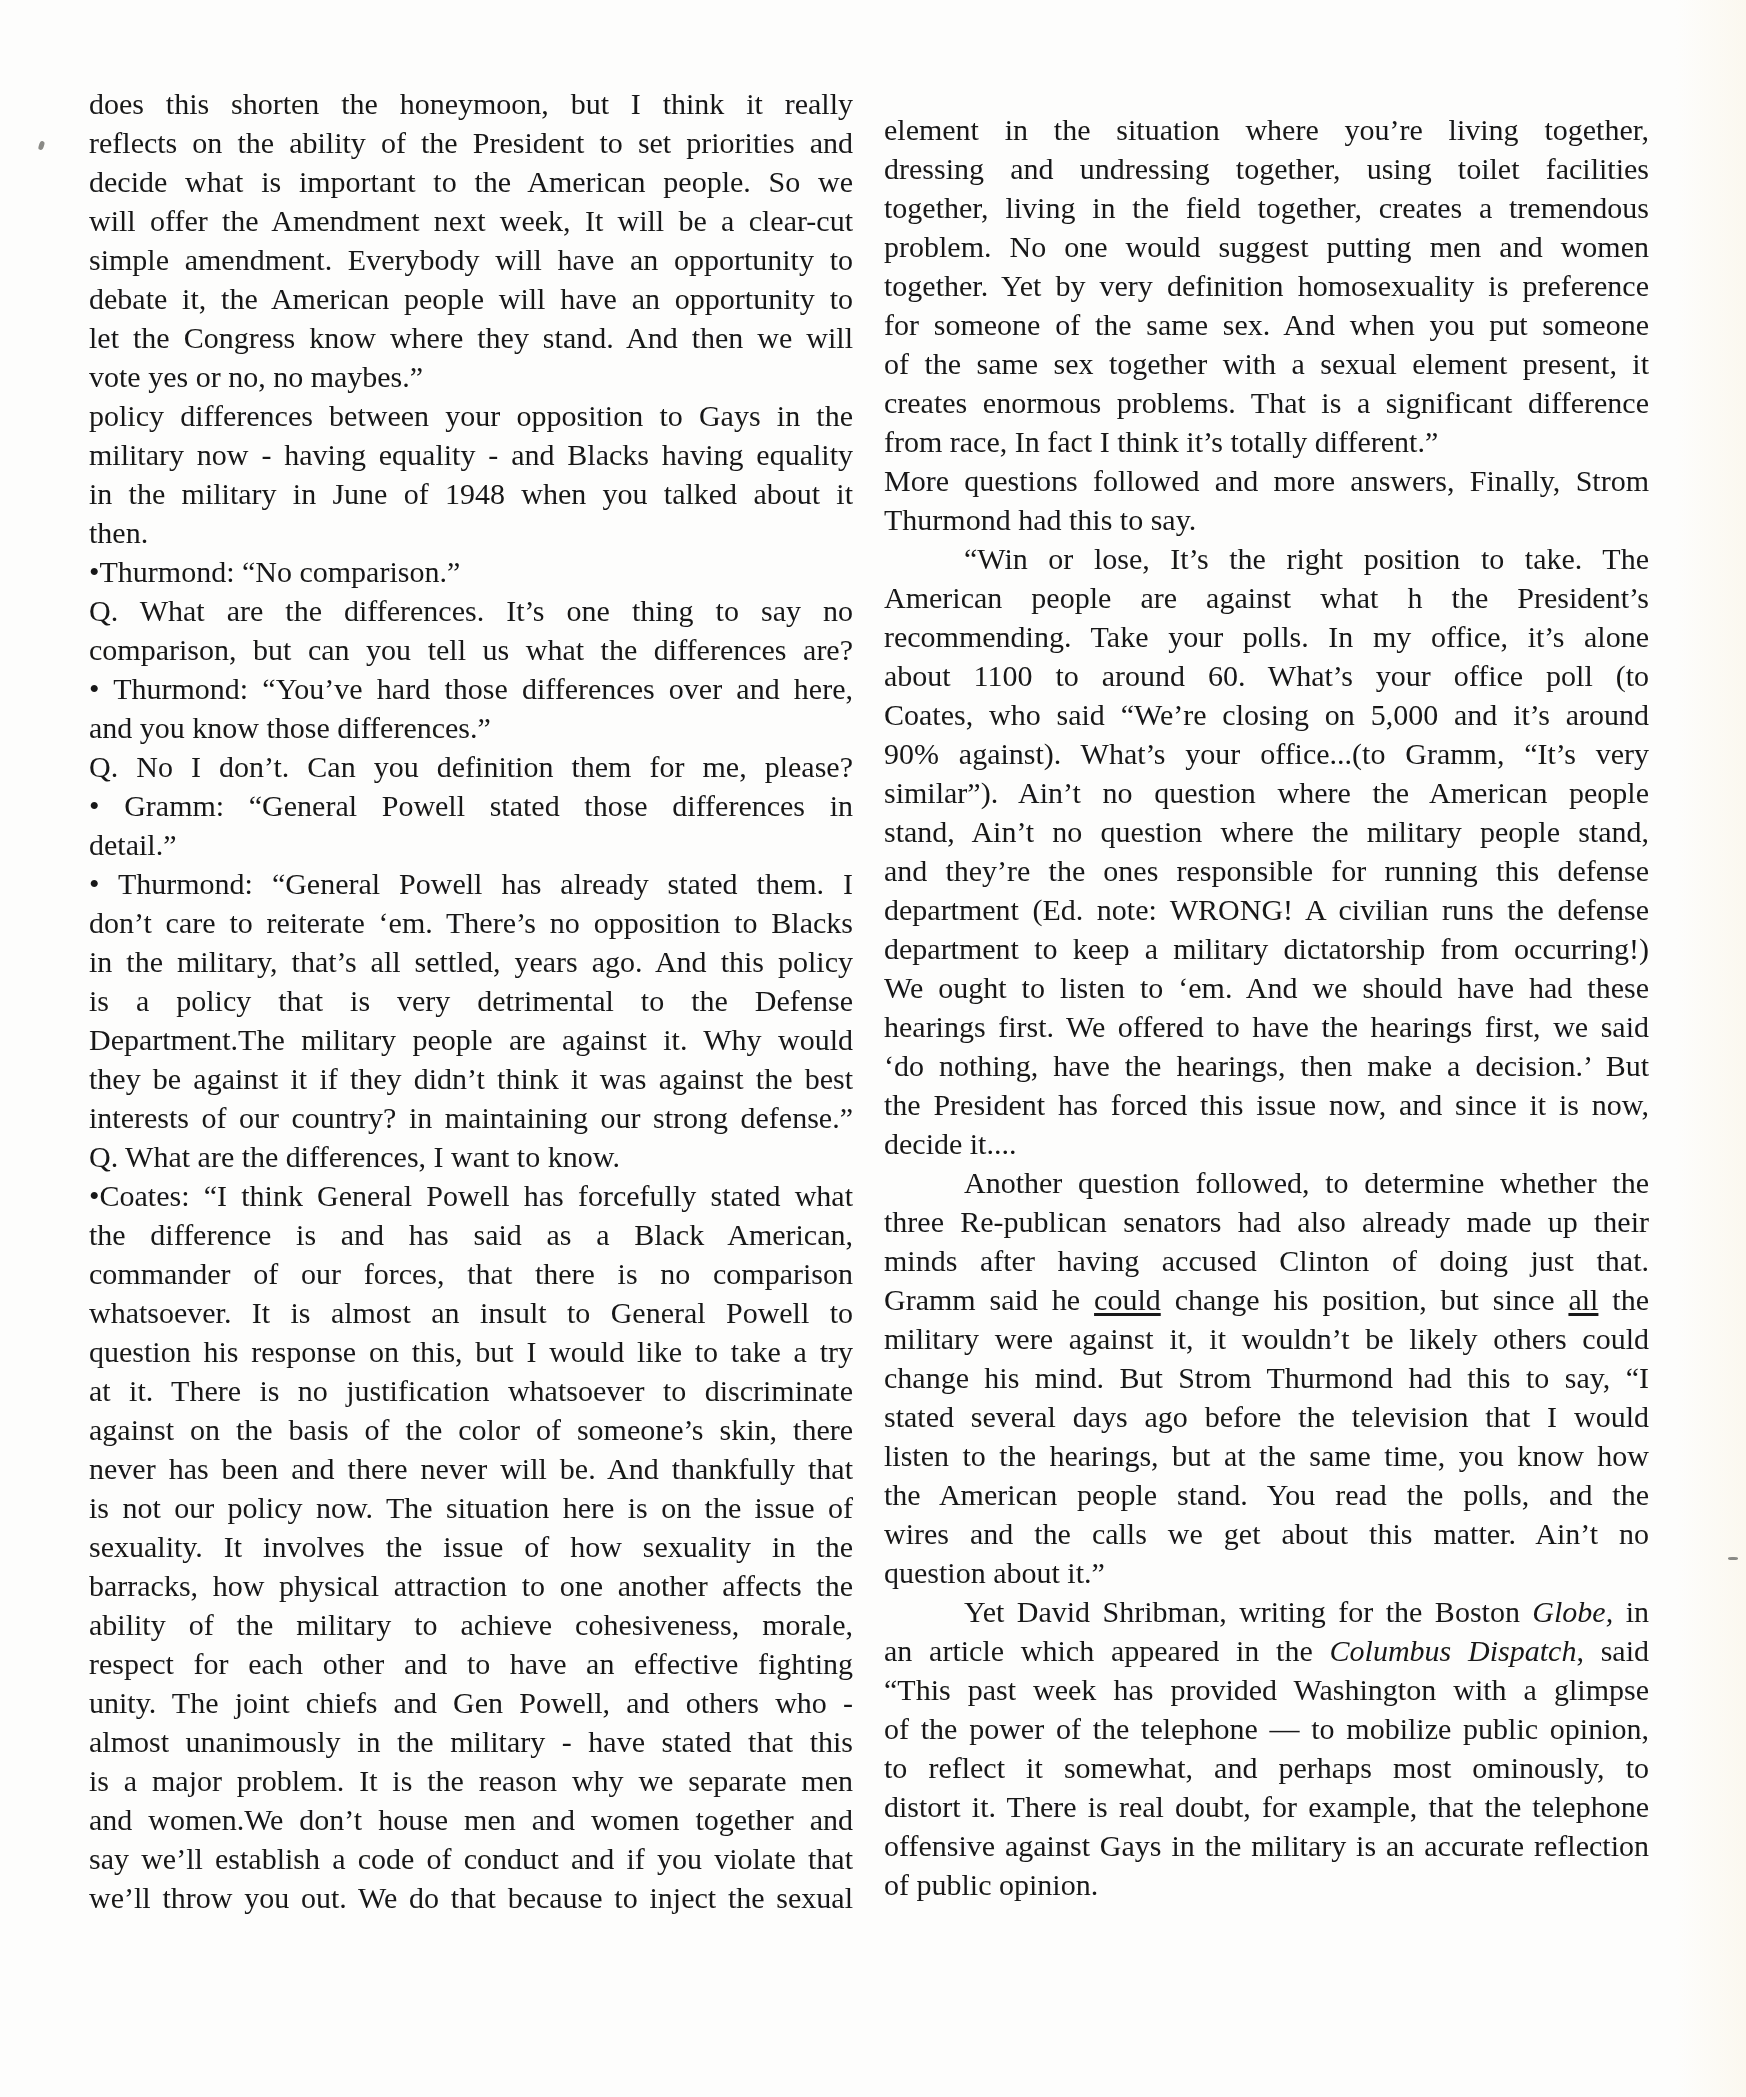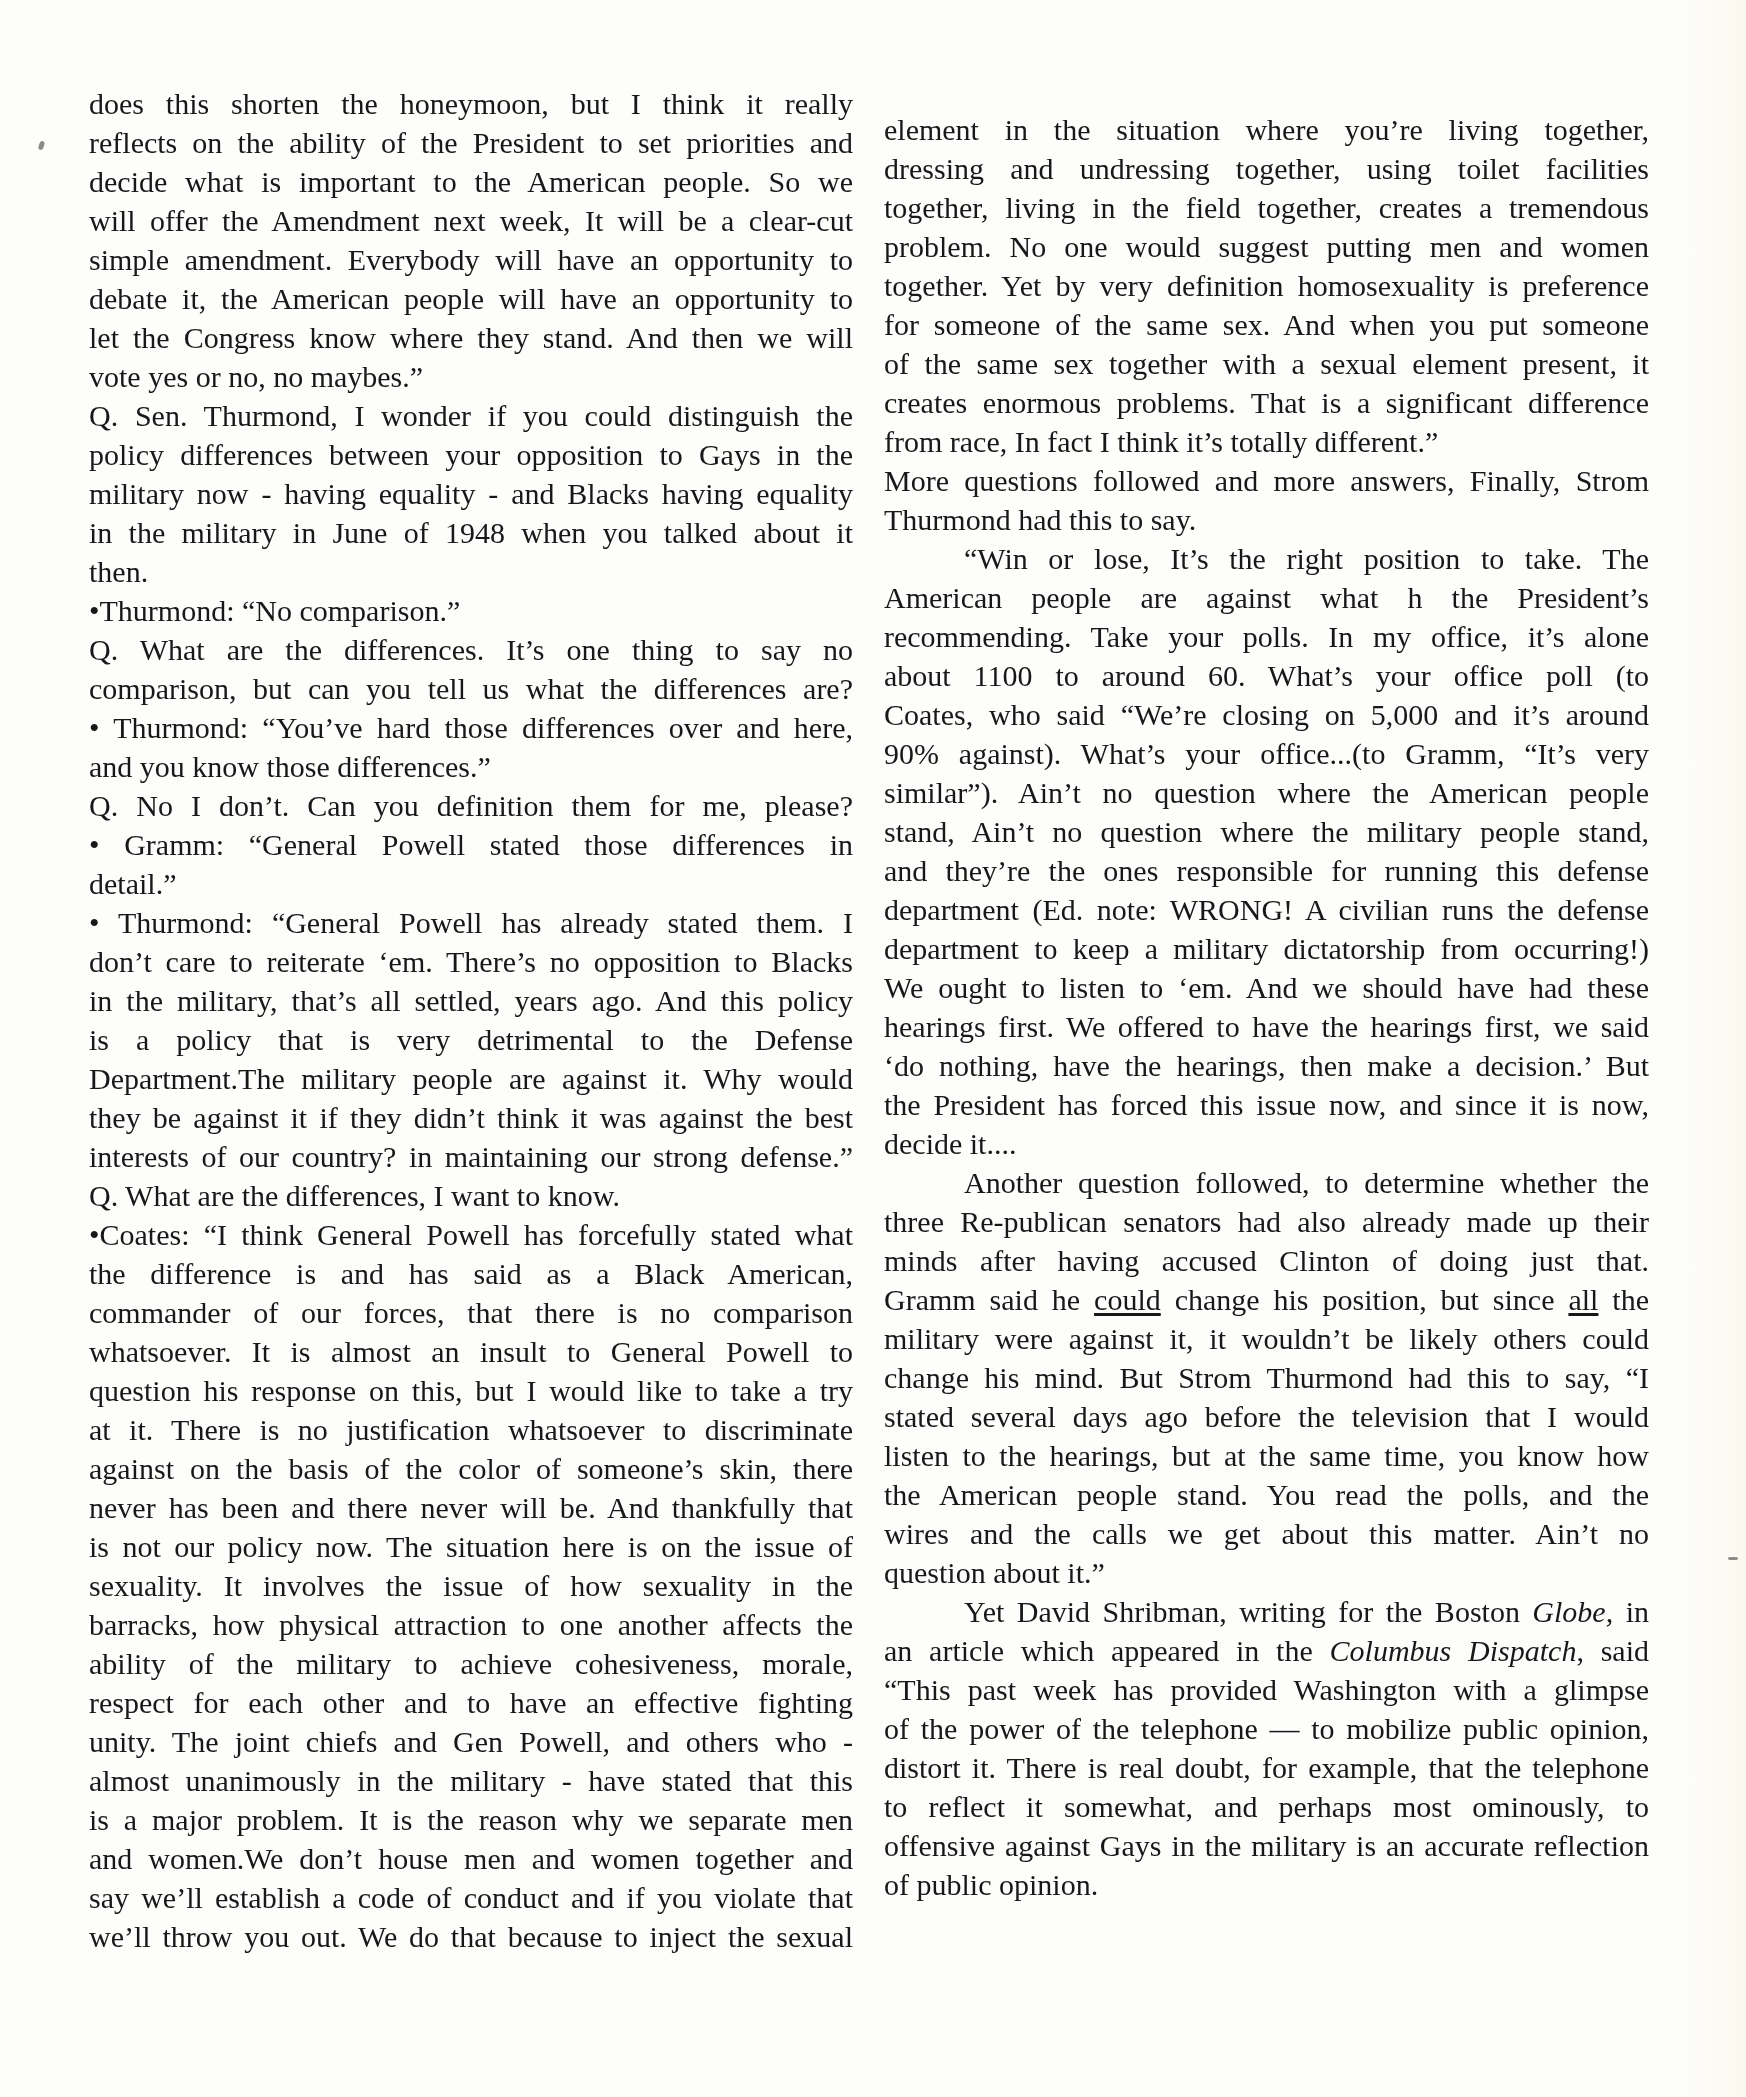--- a/index.html
+++ b/index.html
@@ -41,21 +41,20 @@
 <div class="page">
   <div class="col col-left">
       <div class="line">does this shorten the honeymoon, but I think it really</div>
       <div class="line">reflects on the ability of the President to set priorities and</div>
       <div class="line">decide what is important to the American people. So we</div>
       <div class="line">will offer the Amendment next week, It will be a clear-cut</div>
       <div class="line">simple amendment. Everybody will have an opportunity to</div>
       <div class="line">debate it, the American people will have an opportunity to</div>
       <div class="line">let the Congress know where they stand. And then we will</div>
       <div class="line last">vote yes or no, no maybes.”</div>
-      <div class="line">Q. Sen. Thurmond, I wonder if you could distinguish the</div>
       <div class="line">policy differences between your opposition to Gays in the</div>
       <div class="line">military now - having equality - and Blacks having equality</div>
       <div class="line">in the military in June of 1948 when you talked about it</div>
       <div class="line last">then.</div>
       <div class="line last">•Thurmond: “No comparison.”</div>
       <div class="line">Q. What are the differences. It’s one thing to say no</div>
       <div class="line">comparison, but can you tell us what the differences are?</div>
       <div class="line">• Thurmond: “You’ve hard those differences over and here,</div>
       <div class="line last">and you know those differences.”</div>
       <div class="line">Q. No I don’t. Can you definition them for me, please?</div>
@@ -125,21 +124,21 @@
       <div class="line">change his mind. But Strom Thurmond had this to say, “I</div>
       <div class="line">stated several days ago before the television that I would</div>
       <div class="line">listen to the hearings, but at the same time, you know how</div>
       <div class="line">the American people stand. You read the polls, and the</div>
       <div class="line">wires and the calls we get about this matter. Ain’t no</div>
       <div class="line last">question about it.”</div>
       <div class="line ind">Yet David Shribman, writing for the Boston <span class="it">Globe,</span> in</div>
       <div class="line">an article which appeared in the <span class="it">Columbus Dispatch</span>, said</div>
       <div class="line">“This past week has provided Washington with a glimpse</div>
       <div class="line">of the power of the telephone — to mobilize public opinion,</div>
+      <div class="line">to reflect it somewhat, and perhaps most ominously, to</div>
       <div class="line">distort it. There is real doubt, for example, that the telephone</div>
-      <div class="line">to reflect it somewhat, and perhaps most ominously, to</div>
       <div class="line">offensive against Gays in the military is an accurate reflection</div>
       <div class="line last">of public opinion.</div>
     </div>
   <div class="speck speck-a"></div>
   <div class="speck speck-b"></div>
 </div>
 
 
 </body></html>

